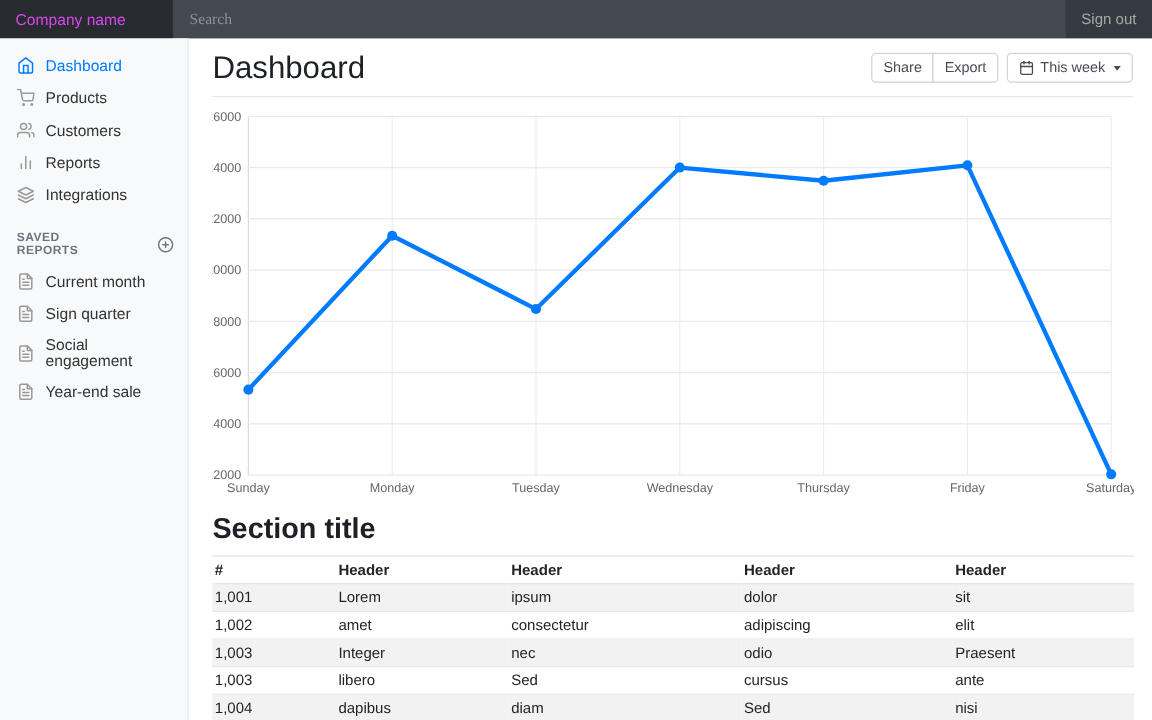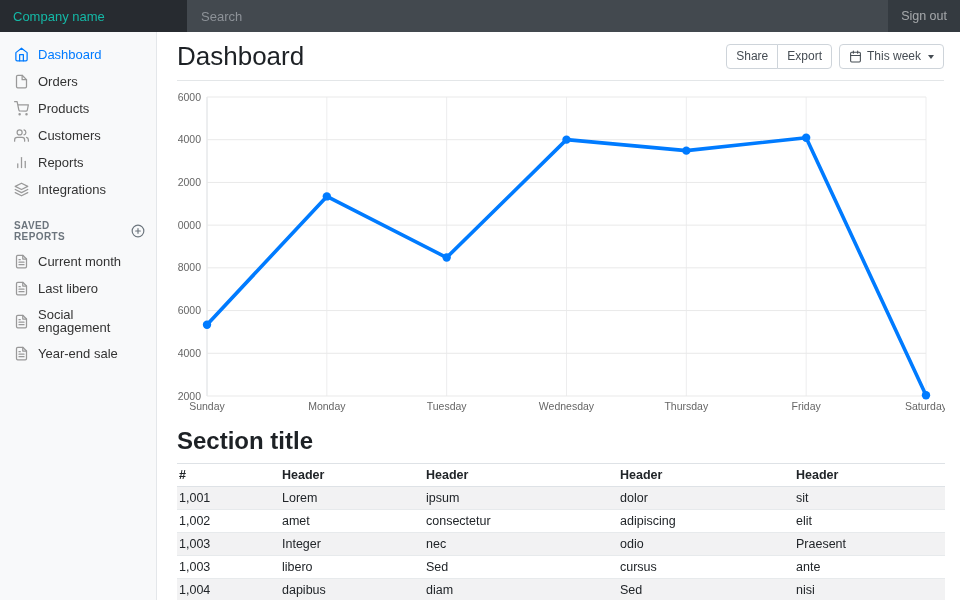--- a/index.html
+++ b/index.html
@@ -5,28 +5,28 @@
   * { box-sizing: border-box; }
   html,body { margin:0; padding:0; }
   body {
     width:960px; height:600px; overflow:hidden;
     font-family:"Liberation Sans", sans-serif;
     background:#fff; color:#212529;
   }
   
   .navbar { height:32px; background:#343a40; display:flex; align-items:stretch; }
   .brand {
-    width:187px; flex:none; background:#272b30; color:#14b8a6;
+    width:144px; flex:none; background:#272b30; color:#d946ef;
     font-size:13px; display:flex; align-items:center; padding-left:13px;
     text-decoration:none; white-space:nowrap;
   }
   .search {
     flex:1; min-width:0; border:none; outline:none;
     background:rgba(255,255,255,.08); color:#fff;
-    font-size:13px; padding:0 14px; font-family:Liberation Sans, sans-serif; border-radius:0;
+    font-size:13px; padding:0 14px; font-family:Liberation Serif, serif; border-radius:0;
   }
   .search::placeholder { color:#8d9298; }
   .signout {
     display:flex; align-items:center; padding:0 13px;
     color:rgba(255,255,255,.55); font-size:12.5px; text-decoration:none; white-space:nowrap;
   }
   
   .content-row { display:flex; height:568px; }
   .sidebar {
     width:157px; flex:none; background:#f8f9fa;
@@ -105,31 +105,20 @@
       <ul class="nav" id="sidebar-nav">
           <li>
             <a href="#" class="active">
               <span class="icn">
                 <svg viewBox="0 0 24 24" fill="none" stroke="currentColor" stroke-width="2" stroke-linecap="round" stroke-linejoin="round">
                   <path d="M3 9l9-7 9 7v11a2 2 0 0 1-2 2H5a2 2 0 0 1-2-2z"></path>
                   <polyline points="9 22 9 12 15 12 15 22"></polyline>
                 </svg>
               </span>
               <span>Dashboard</span>
-            </a>
-          </li>
-          <li>
-            <a href="#">
-              <span class="icn">
-                <svg viewBox="0 0 24 24" fill="none" stroke="currentColor" stroke-width="2" stroke-linecap="round" stroke-linejoin="round">
-                  <path d="M13 2H6a2 2 0 0 0-2 2v16a2 2 0 0 0 2 2h12a2 2 0 0 0 2-2V9z"></path>
-                  <polyline points="13 2 13 9 20 9"></polyline>
-                </svg>
-              </span>
-              <span>Orders</span>
             </a>
           </li>
           <li>
             <a href="#">
               <span class="icn">
                 <svg viewBox="0 0 24 24" fill="none" stroke="currentColor" stroke-width="2" stroke-linecap="round" stroke-linejoin="round">
                   <circle cx="9" cy="21" r="1"></circle>
                   <circle cx="20" cy="21" r="1"></circle>
                   <path d="M1 1h4l2.68 13.39a2 2 0 0 0 2 1.61h9.72a2 2 0 0 0 2-1.61L23 6H6"></path>
                 </svg>
@@ -204,21 +193,21 @@
             <a href="#">
               <span class="icn">
                 <svg viewBox="0 0 24 24" fill="none" stroke="currentColor" stroke-width="2" stroke-linecap="round" stroke-linejoin="round">
                   <path d="M14 2H6a2 2 0 0 0-2 2v16a2 2 0 0 0 2 2h12a2 2 0 0 0 2-2V8z"></path>
                   <polyline points="14 2 14 8 20 8"></polyline>
                   <line x1="16" y1="13" x2="8" y2="13"></line>
                   <line x1="16" y1="17" x2="8" y2="17"></line>
                   <polyline points="10 9 9 9 8 9"></polyline>
                 </svg>
               </span>
-              <span>Last libero</span>
+              <span>Sign quarter</span>
             </a>
           </li>
           <li>
             <a href="#">
               <span class="icn">
                 <svg viewBox="0 0 24 24" fill="none" stroke="currentColor" stroke-width="2" stroke-linecap="round" stroke-linejoin="round">
                   <path d="M14 2H6a2 2 0 0 0-2 2v16a2 2 0 0 0 2 2h12a2 2 0 0 0 2-2V8z"></path>
                   <polyline points="14 2 14 8 20 8"></polyline>
                   <line x1="16" y1="13" x2="8" y2="13"></line>
                   <line x1="16" y1="17" x2="8" y2="17"></line>

